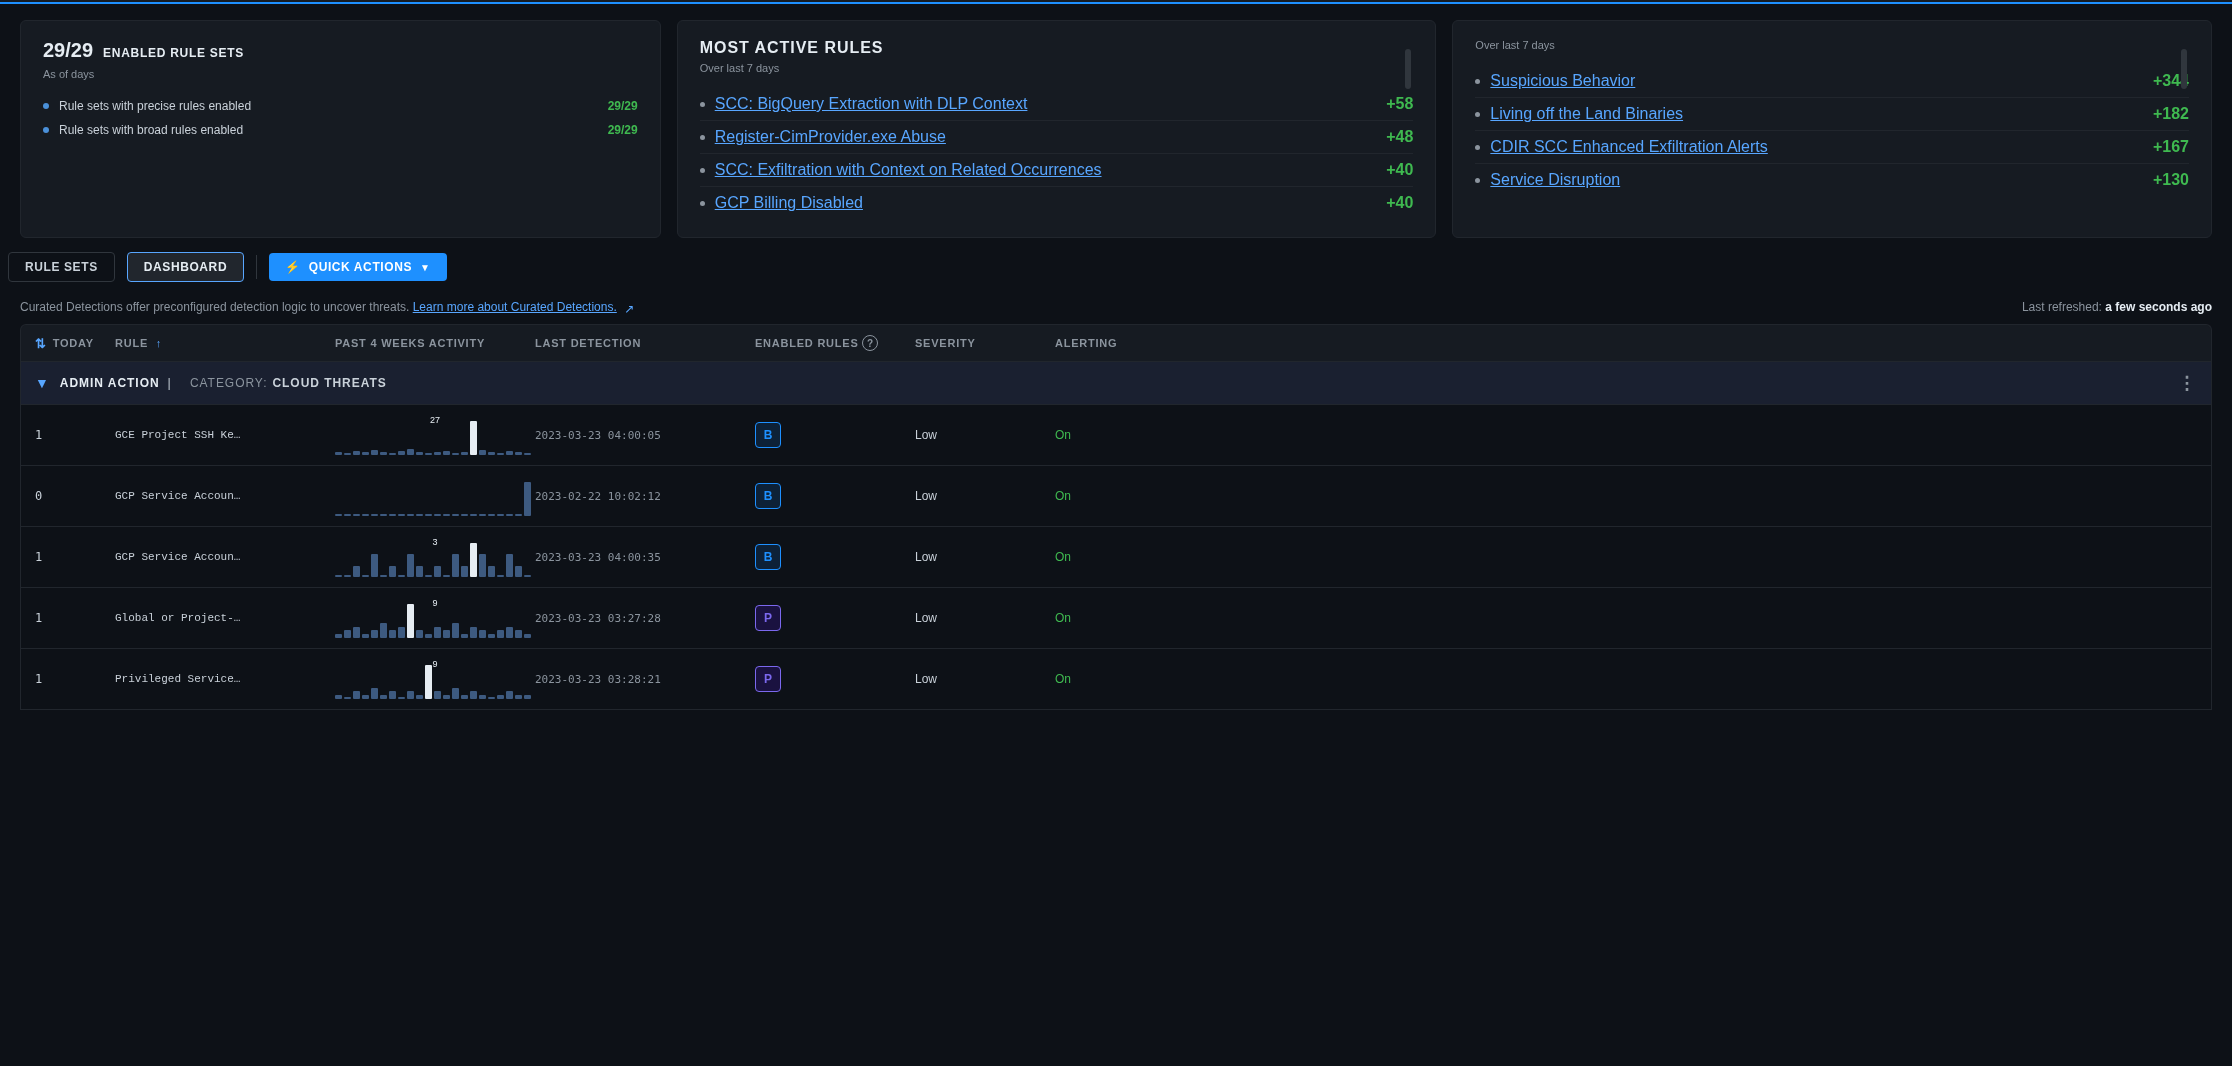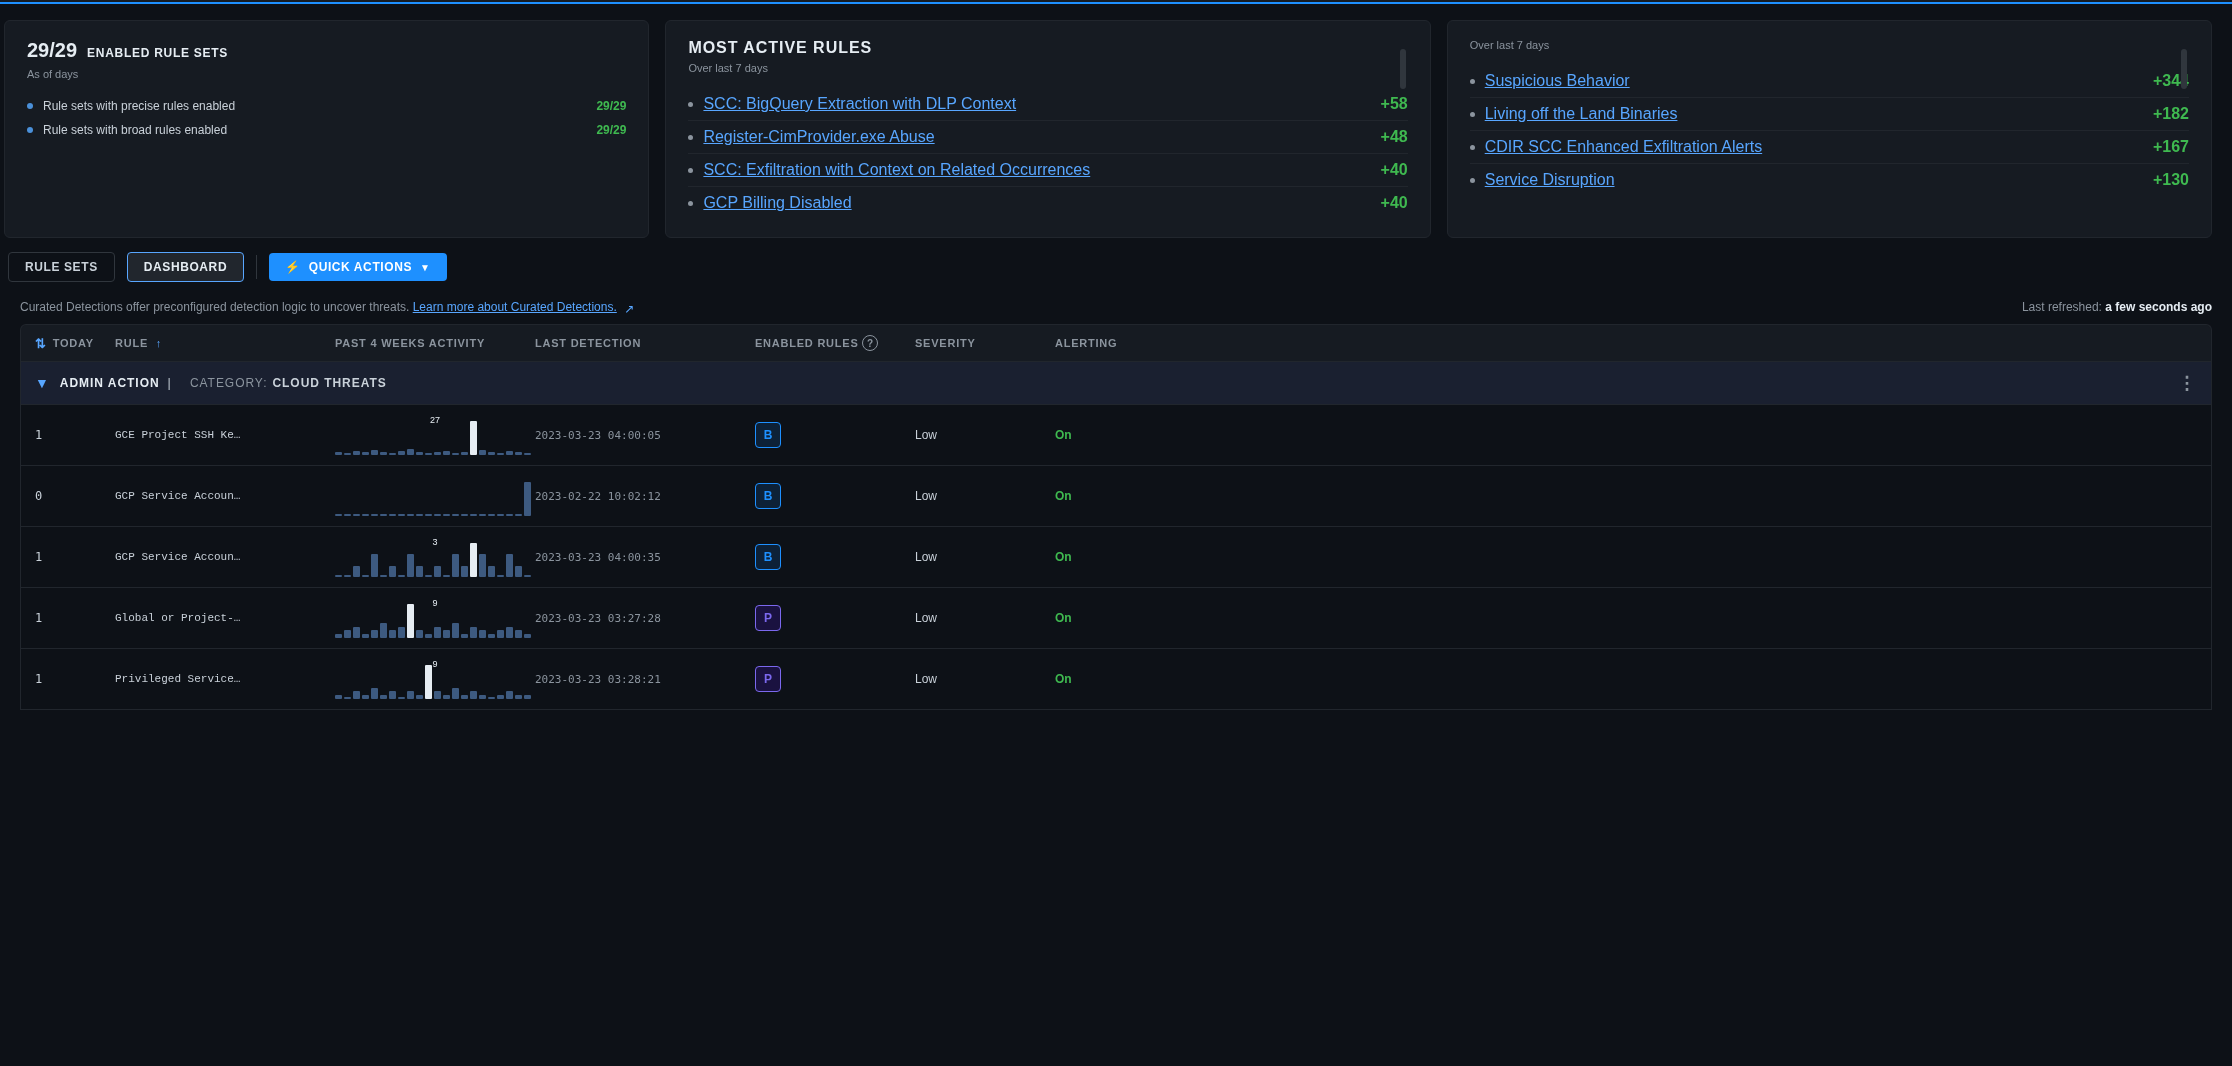--- a/index.html
+++ b/index.html
@@ -13,21 +13,21 @@
 
     .top-bar {
       background: #161b22;
       border-bottom: 2px solid #1e90ff;
       height: 4px;
     }
 
     .stats-row {
       display: flex;
       gap: 16px;
-      padding: 16px 20px 0 4px;
+      padding: 16px 20px 0 20px;
       border-radius: 23px;
     }
 
     .stat-card {
       background: #161b22;
       border: 1px solid #21262d;
       border-radius: 6px;
       padding: 18px 22px;
       flex: 1;
     }
@@ -383,21 +383,21 @@
       border: 1px solid #7b68ee;
       color: #7b68ee;
     }
 
     .severity-text {
       color: #c9d1d9;
     }
 
     .status-on {
       color: #3fb950;
-      font-weight: 700;
+      font-weight: 400;
     }
   </style>
 </head>
 <body>
 
 <div class="top-bar"></div>
 
 <div class="stats-row">
 
   <div class="stat-card">

